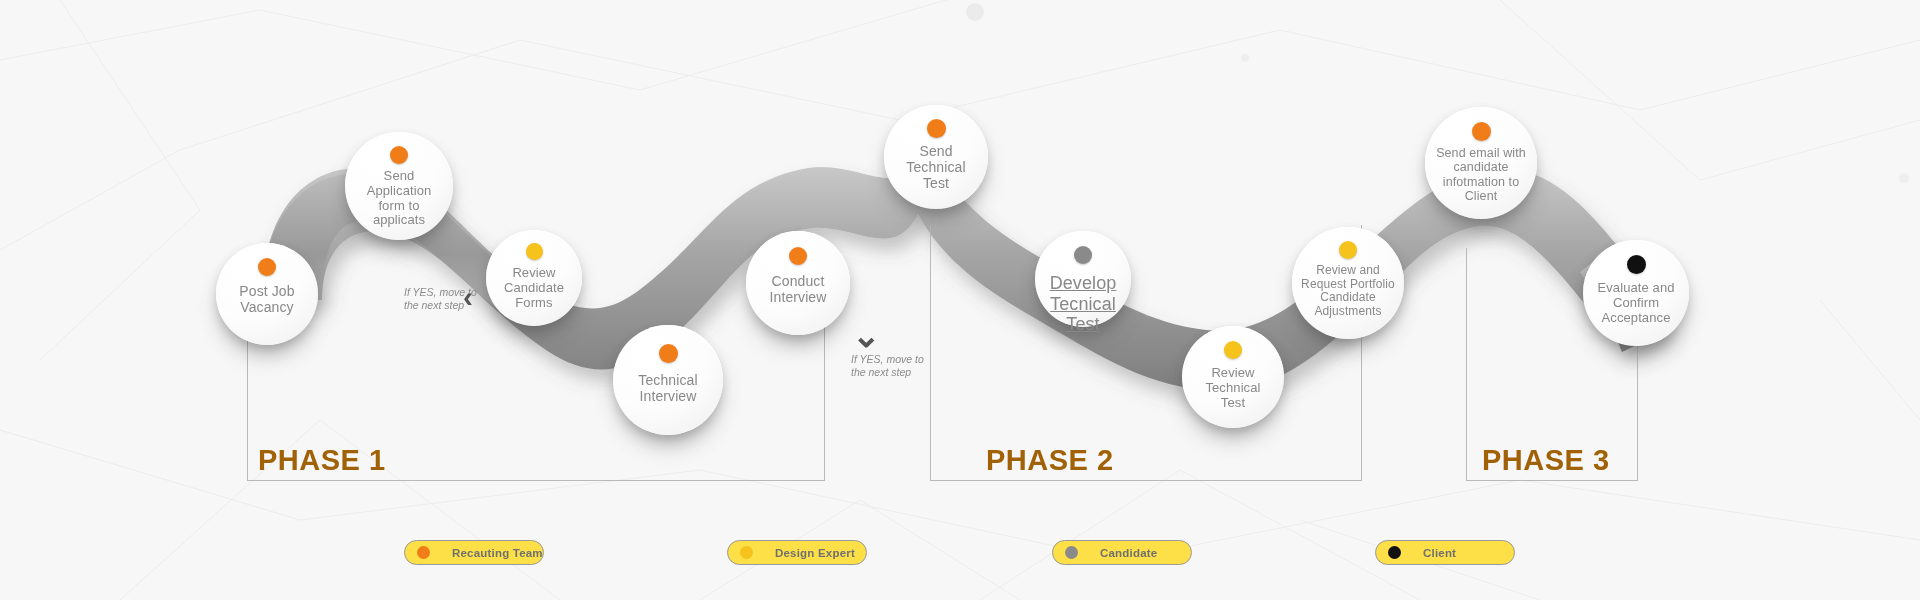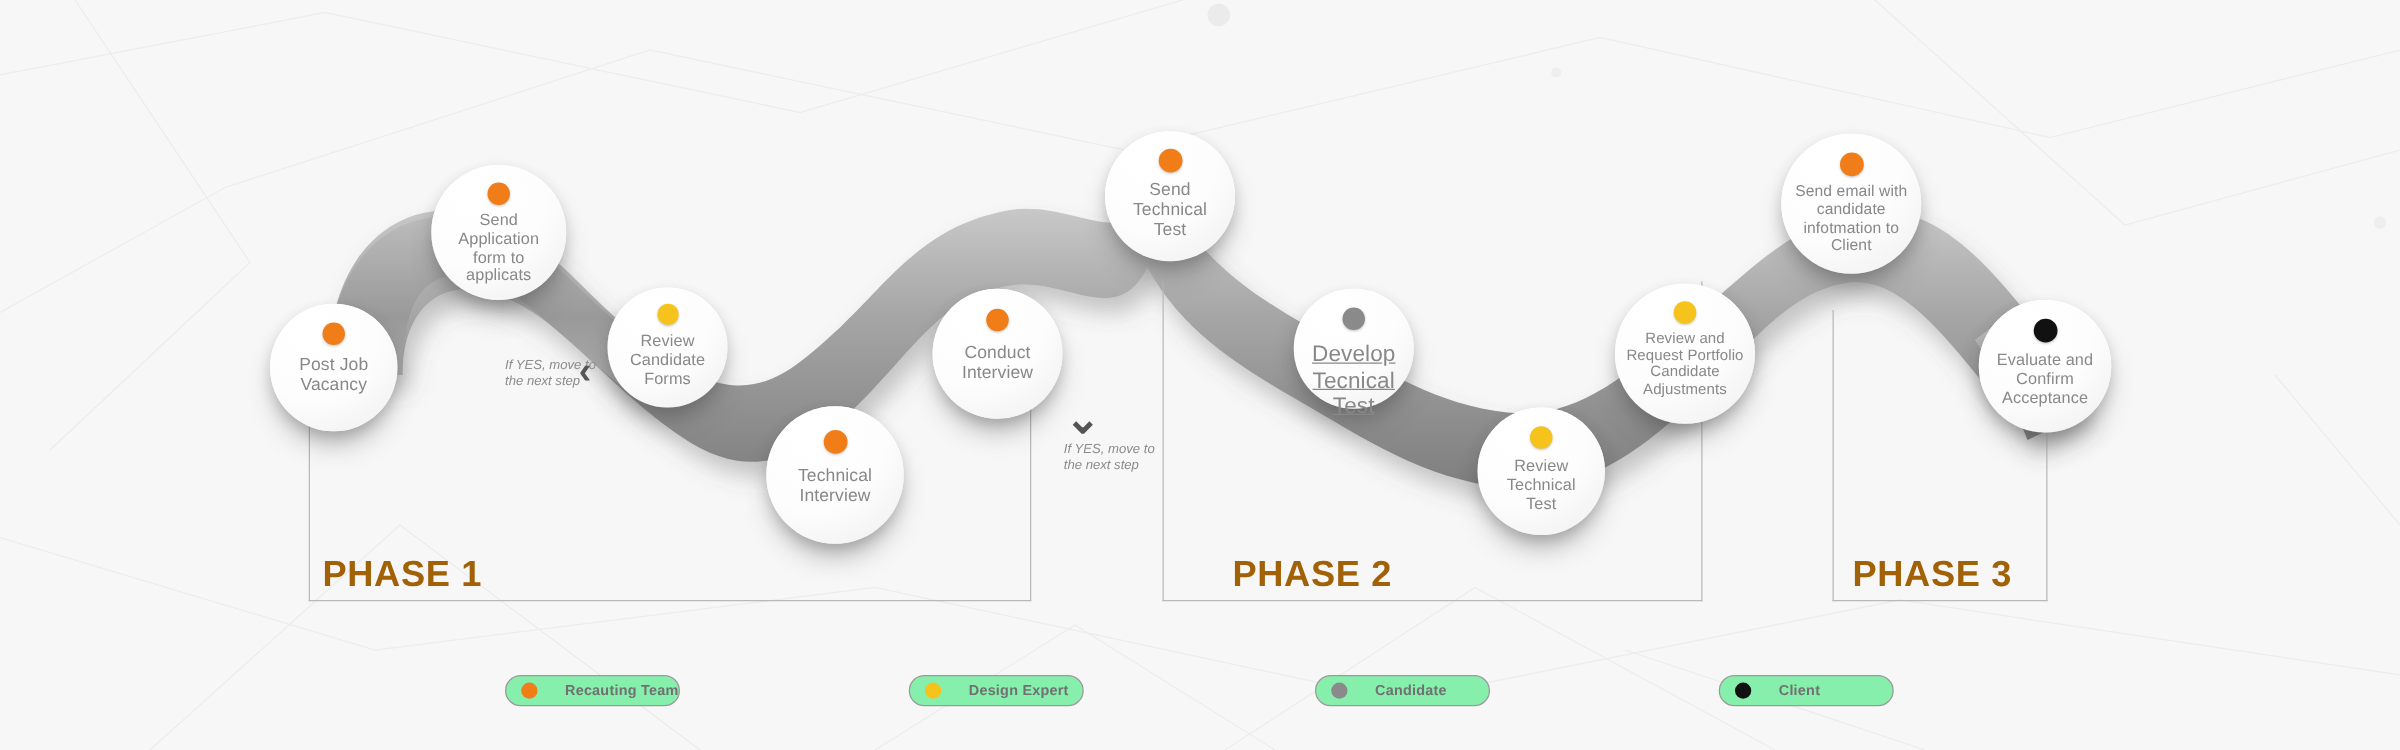--- a/index.html
+++ b/index.html
@@ -76,21 +76,21 @@
   }
   .title .t-bold{font-weight:bold;}
   .title .t-light{font-weight:normal;}
 
   
   .legend-item{
     position:absolute;z-index:7;
     height:25px;
     border:1.3px solid #9a9a9a;
     border-radius:13px;
-    background:#86efac;
+    background:#fde047;
     display:flex;align-items:center;
     padding:0 18px 0 12px;
     box-sizing:border-box;
   }
   .legend-item .ldot{
     width:13px;height:13px;border-radius:50%;
     margin-right:22px;flex:0 0 auto;
   }
   .legend-item .llabel{
     font-size:11.5px;font-weight:bold;color:#707070;

